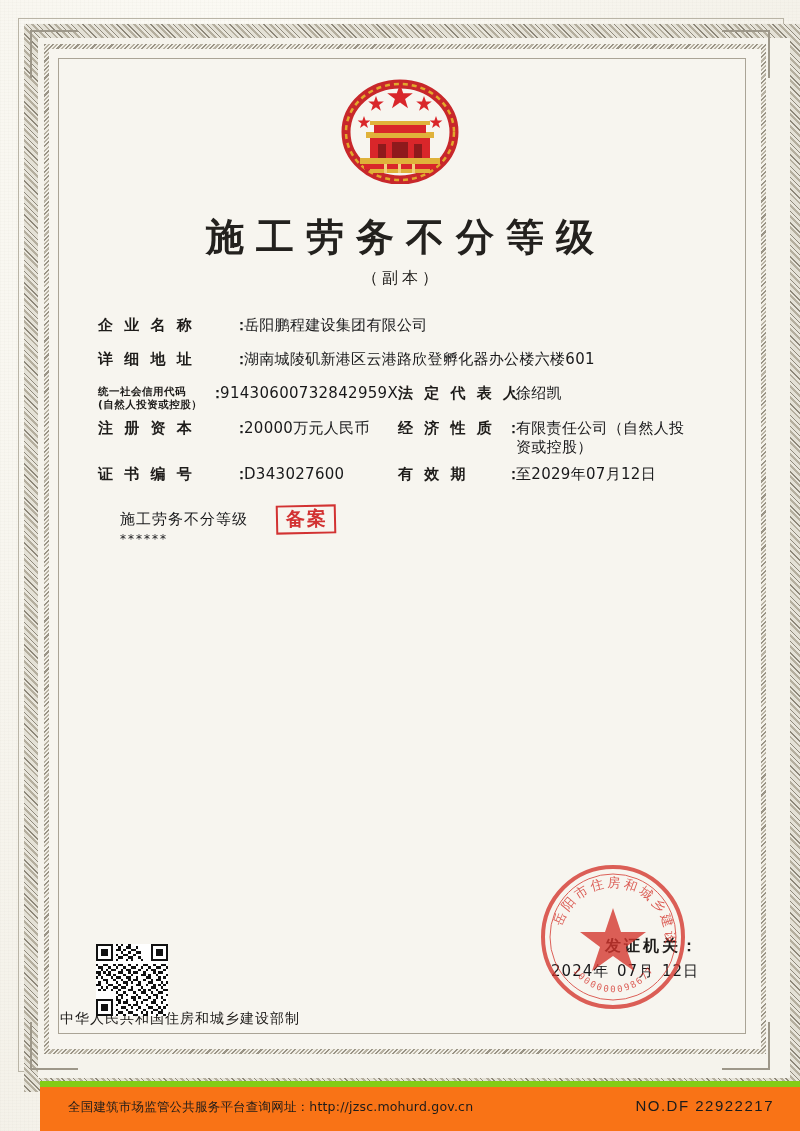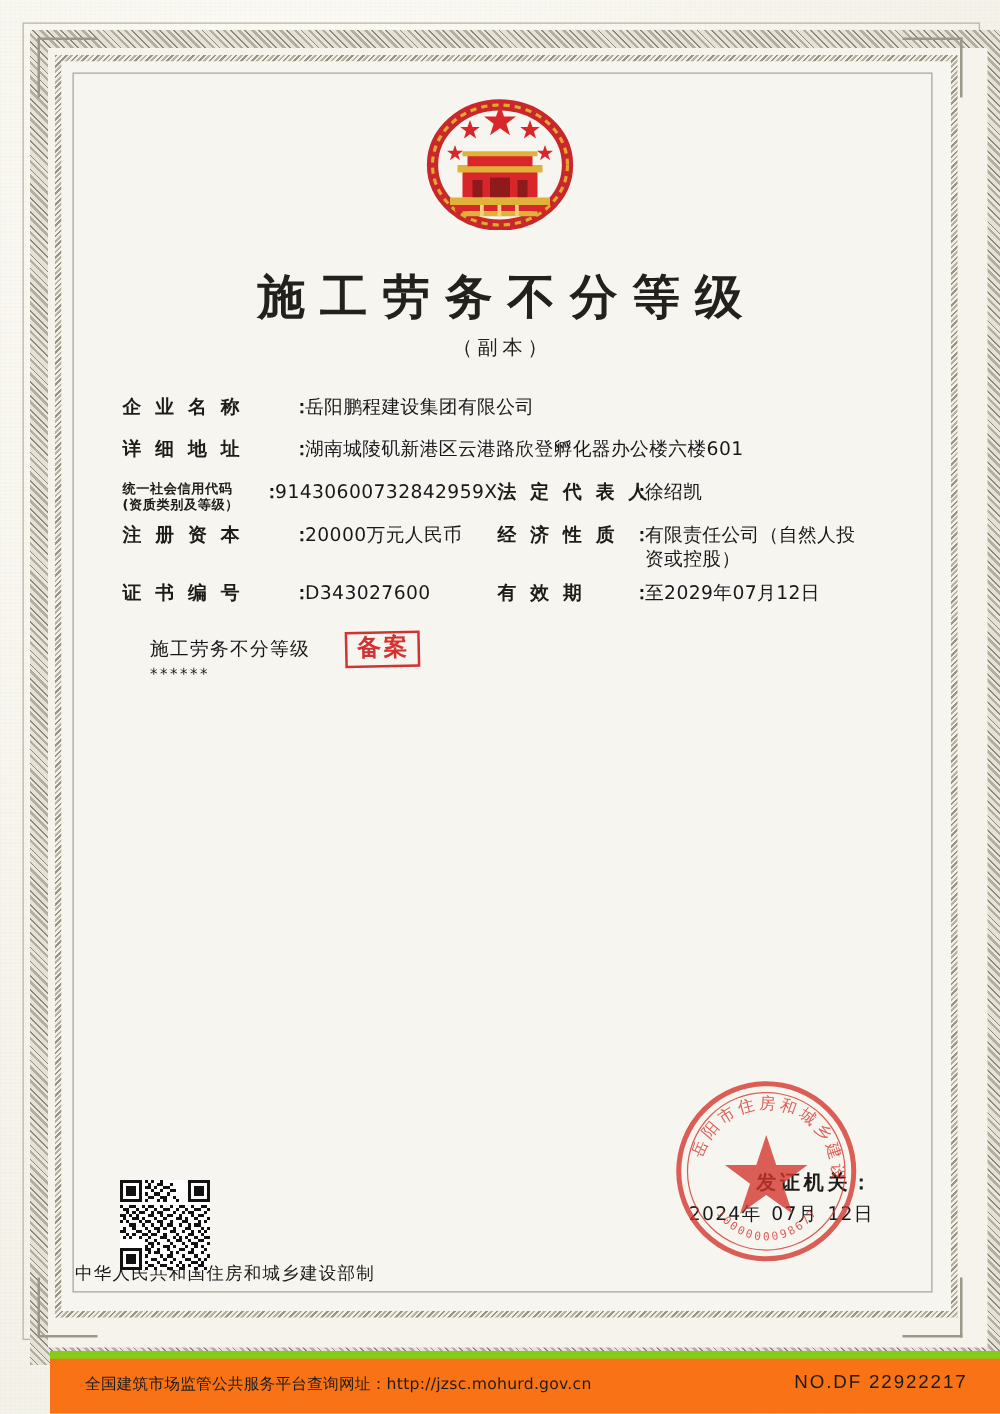--- a/index.html
+++ b/index.html
@@ -326,21 +326,21 @@
     <div class="row">
       <div class="label label-w1">详 细 地 址</div>
       <div class="colon">：</div>
       <div class="value value-wide">湖南城陵矶新港区云港路欣登孵化器办公楼六楼601</div>
     </div>
 
     <div class="row">
       <div class="col-left">
         <div class="label-small">
           <div>统一社会信用代码</div>
-          <div>(资质类别及等级）</div>
+          <div>(自然人投资或控股）</div>
         </div>
         <div class="colon">：</div>
         <div class="value">91430600732842959X</div>
       </div>
       <div class="col-right">
         <div class="label label-w2">法 定 代 表 人</div>
         <div class="colon">：</div>
         <div class="value">徐绍凯</div>
       </div>
     </div>

